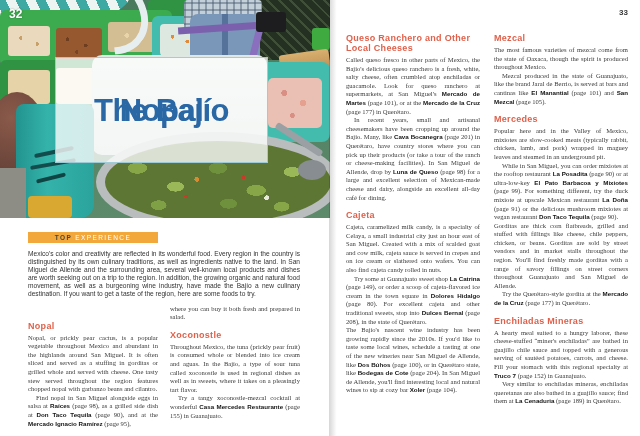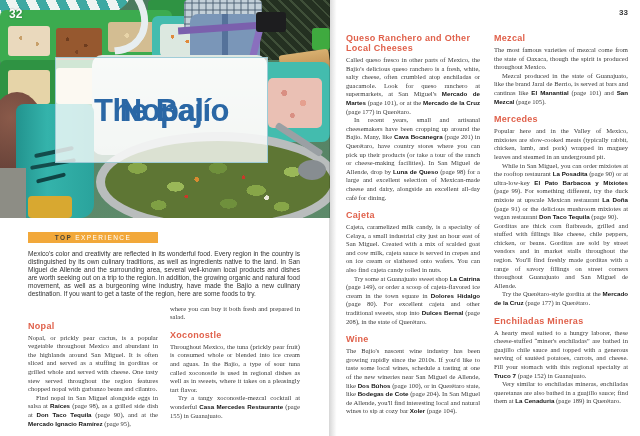--- a/index.html
+++ b/index.html
@@ -190,21 +190,20 @@
   <div class="right-page">
     <div class="pagenum-right">33</div>
     <div class="rp-cols">
       <div class="col">
           <div class="sec-h">Queso Ranchero and Other Local Cheeses</div>
           <p class="bp"><span>Called queso fresco in other parts of Mexico, the Bajío's delicious queso ranchero is a fresh, white, salty cheese, often crumbled atop enchiladas or guacamole. Look for queso ranchero at supermarkets, at San Miguel's </span><span class="pn">Mercado de Martes</span><span> (page 101), or at the </span><span class="pn">Mercado de la Cruz</span><span> (page 177) in Querétaro.</span></p>
           <p class="bp ind"><span>In recent years, small and artisanal cheesemakers have been cropping up around the Bajío. Many, like </span><span class="pn">Cava Bocanegra</span><span> (page 201) in Querétaro, have country stores where you can pick up their products (or take a tour of the ranch or cheese-making facilities). In San Miguel de Allende, drop by </span><span class="pn">Luna de Queso</span><span> (page 98) for a large and excellent selection of Mexican-made cheese and dairy, alongside an excellent all-day café for dining.</span></p>
           <div class="sec-h">Cajeta</div>
           <p class="bp"><span>Cajeta, caramelized milk candy, is a specialty of Celaya, a small industrial city just an hour east of San Miguel. Created with a mix of scalded goat and cow milk, cajeta sauce is served in crepes and on ice cream or slathered onto wafers. You can also find cajeta candy rolled in nuts.</span></p>
           <p class="bp ind"><span>Try some at Guanajuato sweet shop </span><span class="pn">La Catrina</span><span> (page 149), or order a scoop of cajeta-flavored ice cream in the town square in </span><span class="pn">Dolores Hidalgo</span><span> (page 80). For excellent cajeta and other traditional sweets, stop into </span><span class="pn">Dulces Bernal</span><span> (page 208), in the state of Querétaro.</span></p>
-          <div class="sec-h">Wine</div>
           <p class="bp"><span>The Bajío's nascent wine industry has been growing rapidly since the 2010s. If you'd like to taste some local wines, schedule a tasting at one of the new wineries near San Miguel de Allende, like </span><span class="pn">Dos Búhos</span><span> (page 100), or in Querétaro state, like </span><span class="pn">Bodegas de Cote</span><span> (page 204). In San Miguel de Allende, you'll find interesting local and natural wines to sip at cozy bar </span><span class="pn">Xoler</span><span> (page 104).</span></p>
         </div>
       <div class="col">
           <div class="sec-h">Mezcal</div>
           <p class="bp"><span>The most famous varieties of mezcal come from the state of Oaxaca, though the spirit is produced throughout Mexico.</span></p>
           <p class="bp ind"><span>Mezcal produced in the state of Guanajuato, like the brand Jaral de Berrio, is served at bars and cantinas like </span><span class="pn">El Manantial</span><span> (page 101) and </span><span class="pn">San Mezcal</span><span> (page 105).</span></p>
           <div class="sec-h">Mercedes</div>
           <p class="bp"><span>Popular here and in the Valley of Mexico, mixiotes are slow-cooked meats (typically rabbit, chicken, lamb, and pork) wrapped in maguey leaves and steamed in an underground pit.</span></p>
           <p class="bp ind"><span>While in San Miguel, you can order mixiotes at the rooftop restaurant </span><span class="pn">La Posadita</span><span> (page 90) or at ultra-low-key </span><span class="pn">El Pato Barbacoa y Mixiotes</span><span> (page 99). For something different, try the duck mixiote at upscale Mexican restaurant </span><span class="pn">La Doña</span><span> (page 91) or the delicious mushroom mixiotes at vegan restaurant </span><span class="pn">Don Taco Tequila</span><span> (page 90).</span></p>
           <p class="bp"><span>Gorditas are thick corn flatbreads, grilled and stuffed with fillings like cheese, chile peppers, chicken, or beans. Gorditas are sold by street vendors and in market stalls throughout the region. You'll find freshly made gorditas with a range of savory fillings on street corners throughout Guanajuato and San Miguel de Allende.</span></p>

